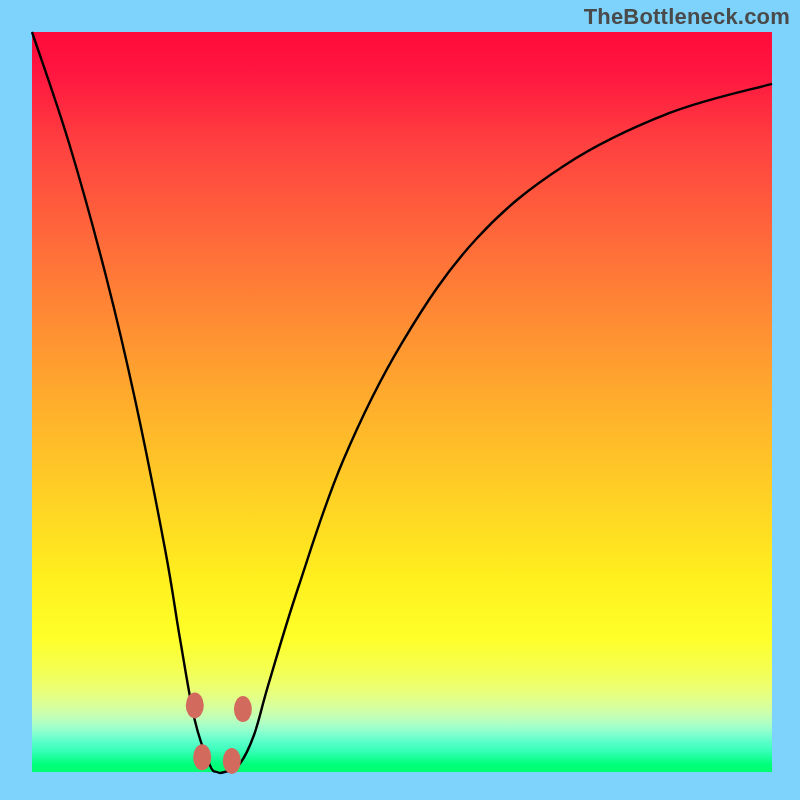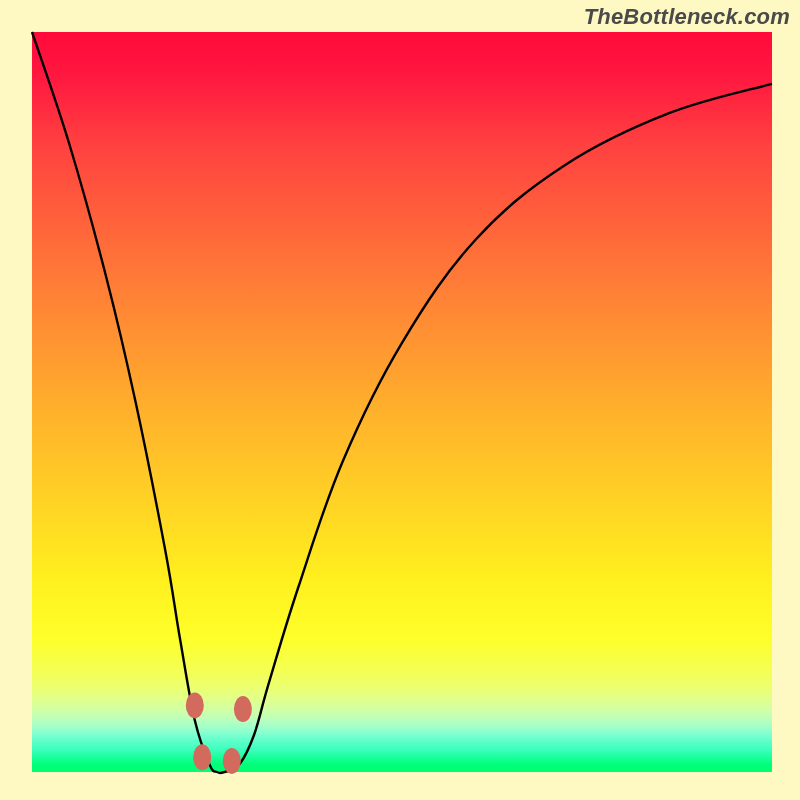--- a/index.html
+++ b/index.html
@@ -9,22 +9,21 @@
     height: 800px;
     background: #000;
     overflow: hidden;
   }
   .frame {
     position: absolute;
     top: 0;
     left: 0;
     width: 800px;
     height: 800px;
-    background: #fef9c3;
-    font-style: italic;
+    background: #7dd3fc;
   }
   .plot-area {
     position: absolute;
     background: linear-gradient(to bottom,
       #ff0a3a 0%,
       #ff1840 6%,
       #ff4040 15%,
       #ff6a3a 28%,
       #ff8f33 40%,
       #ffb32b 52%,

